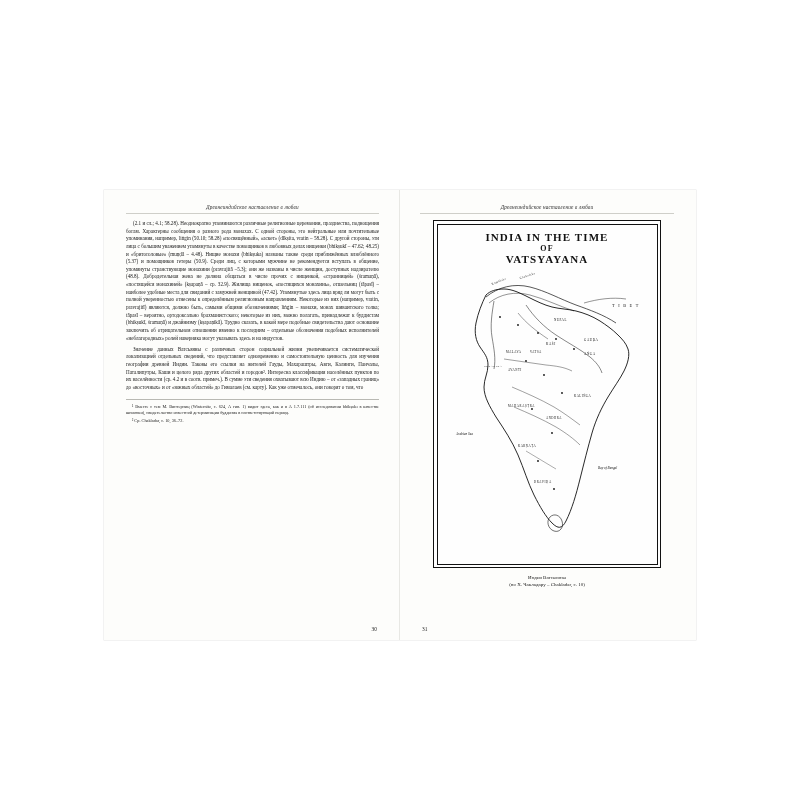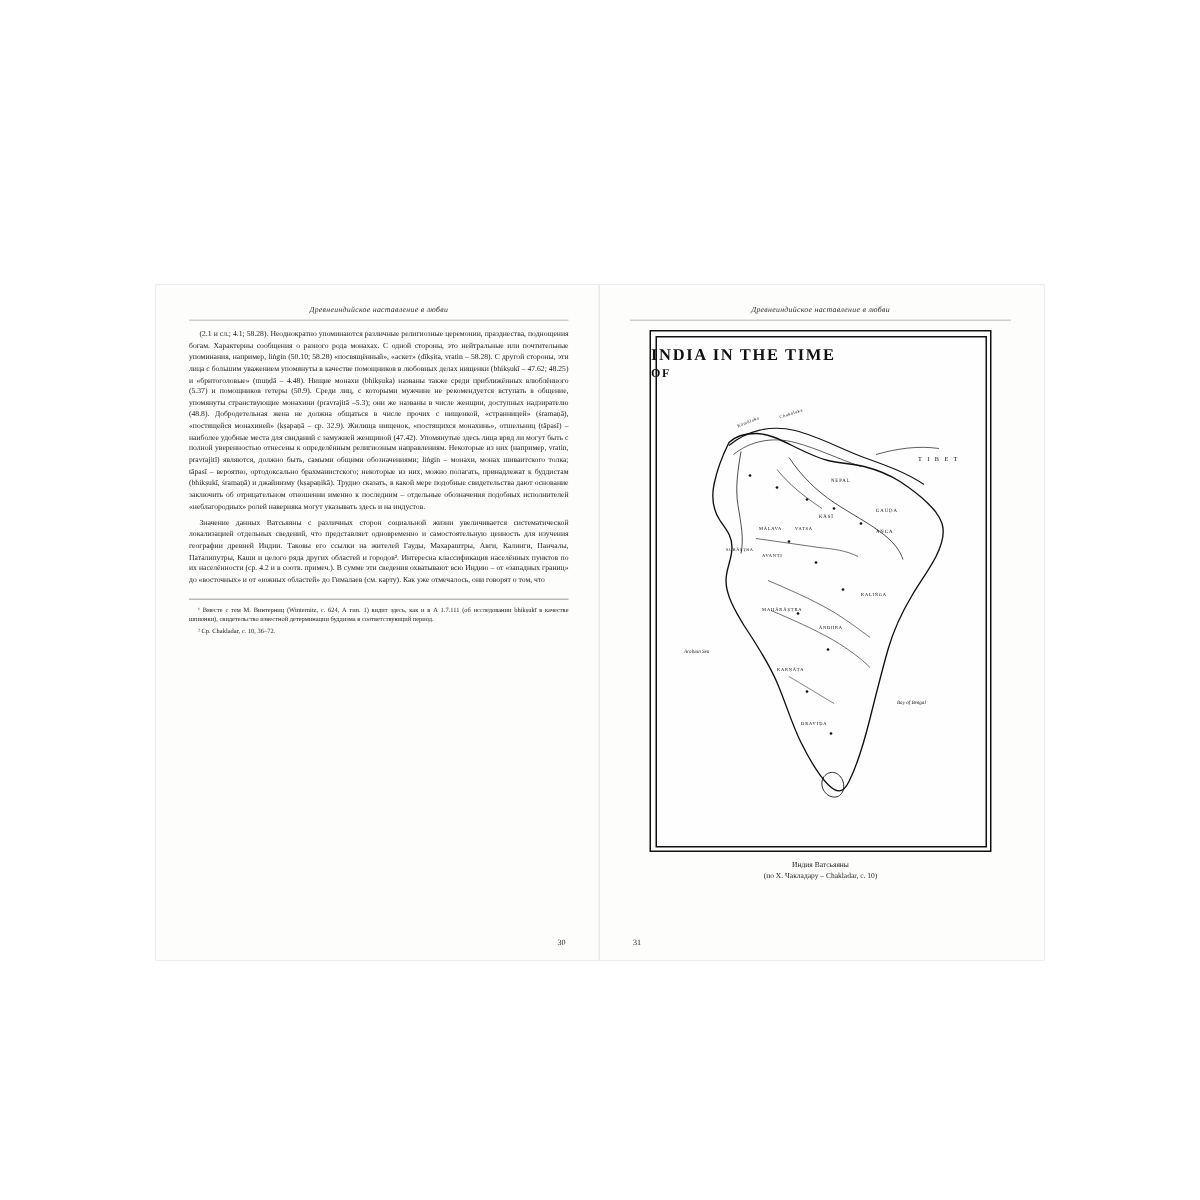--- a/index.html
+++ b/index.html
@@ -115,21 +115,21 @@
     left: 2.5px; top: 2.5px; right: 2.5px; bottom: 2.5px;
     border: 0.6px solid #111;
     pointer-events: none;
   }
 
   .map-title {
     position: absolute;
     top: 10px;
     left: 0;
     width: 100%;
-    text-align: left;
+    text-align: center;
     font-family: "Liberation Serif", serif;
     font-weight: bold;
     color: #111;
     line-height: 1.18;
     letter-spacing: 1.1px;
   }
   .map-title .l1 { font-size: 11px; display: block; }
   .map-title .l2 { font-size: 8px; display: block; }
   .map-title .l3 { font-size: 11px; display: block; }
 
@@ -178,20 +178,21 @@
 
     <div class="leaf leaf-right">
       <div class="running-head">Древнеиндийское наставление в любви</div>
 
       <div class="map-frame">
         <div class="map-inner-border"></div>
 
         <div class="map-title">
           <span class="l1">INDIA IN THE TIME</span>
           <span class="l2">OF</span>
+          <span class="l3">VATSYAYANA</span>
         </div>
 
         <svg class="map-svg" width="228" height="348" viewBox="0 0 228 348">
 
           <path d="M52 74 C48 82 44 92 42 102 C40 112 42 120 46 126
                    C50 132 54 136 54 144 C54 152 50 158 50 166
                    C50 176 56 186 62 196 C70 208 78 220 84 234
                    C90 248 94 262 100 274 C106 286 112 296 118 302
                    C124 308 128 308 132 300 C138 288 142 274 146 258
                    C150 242 154 226 158 212 C162 198 168 186 174 176

